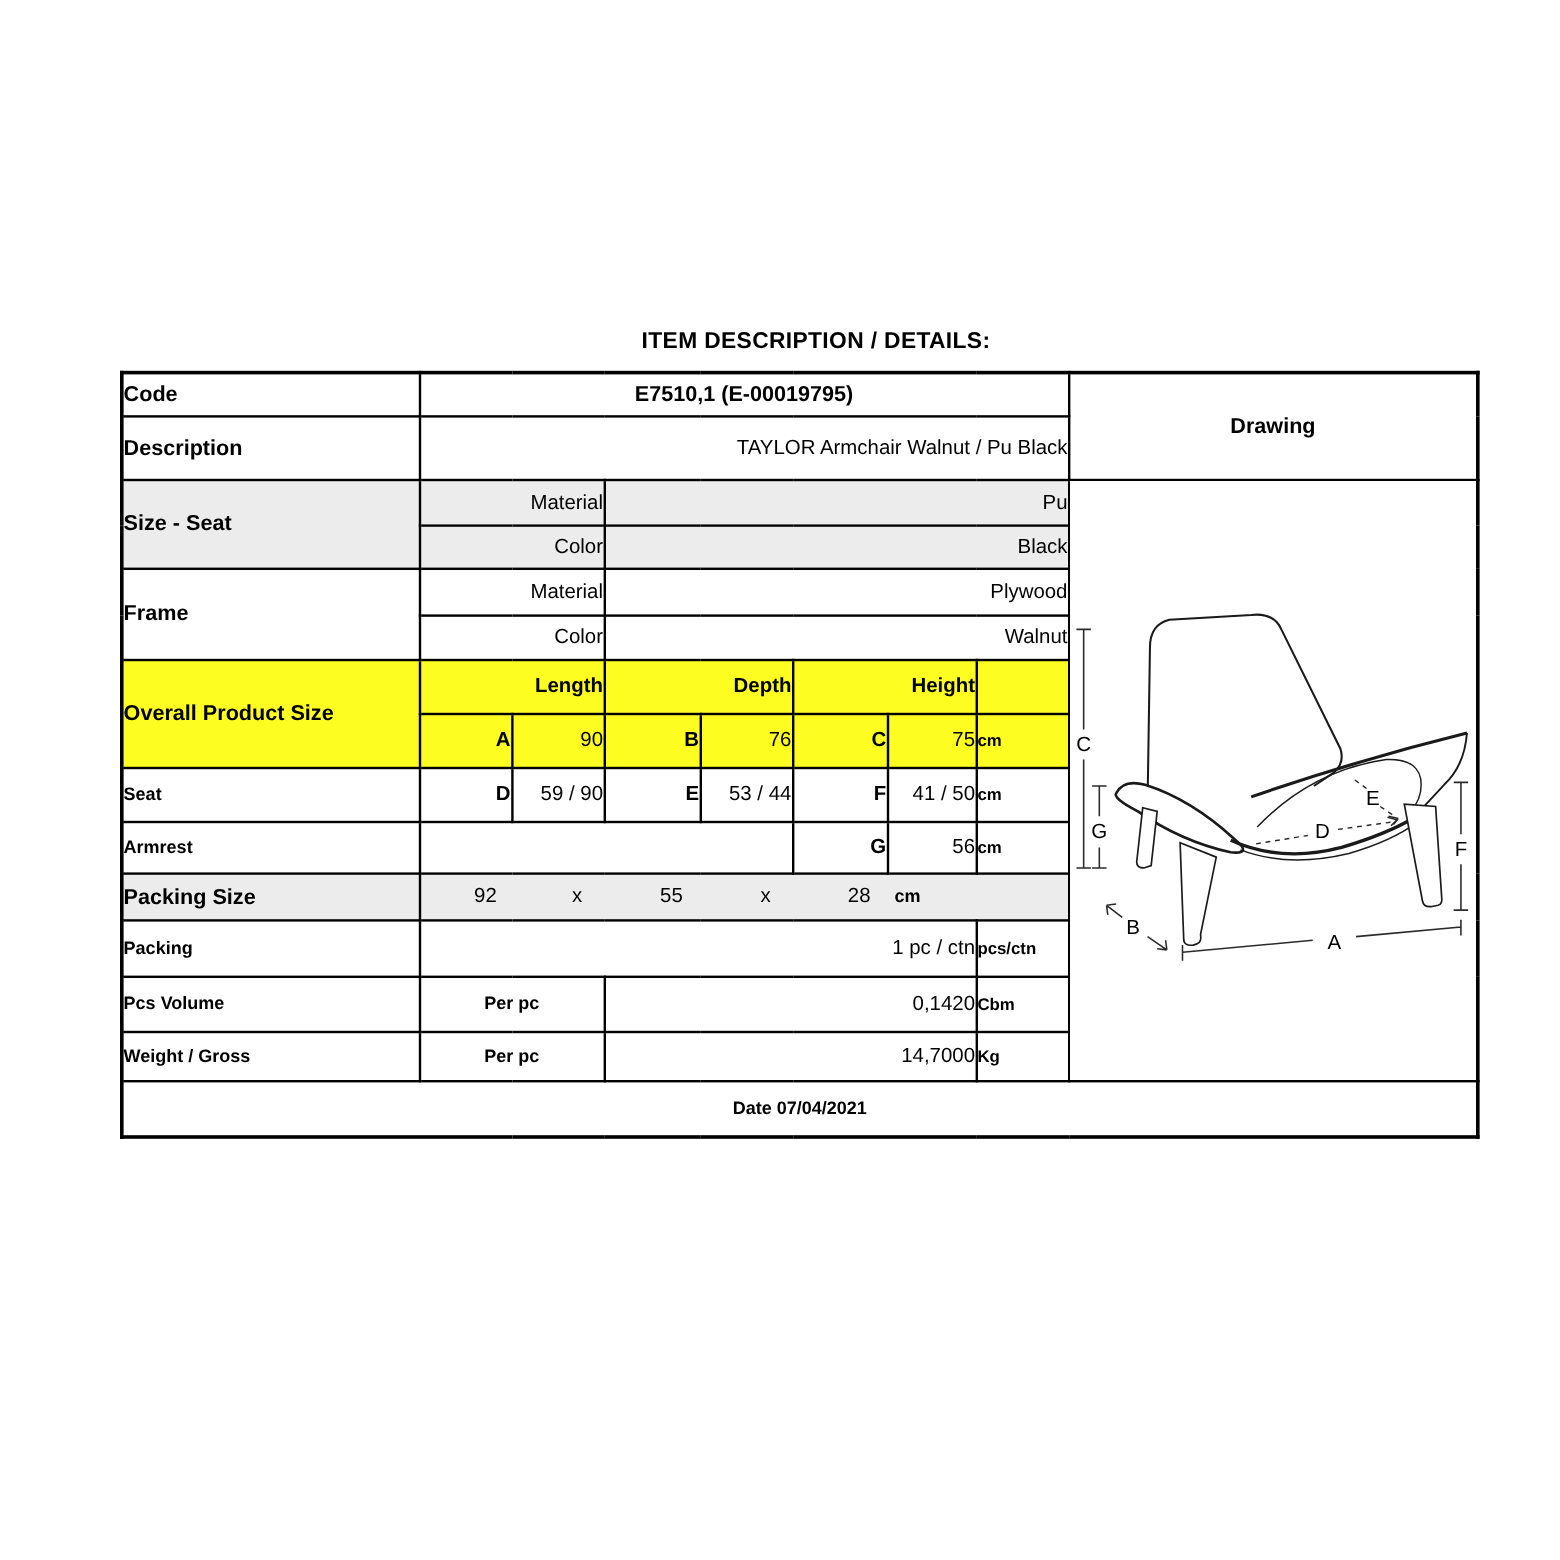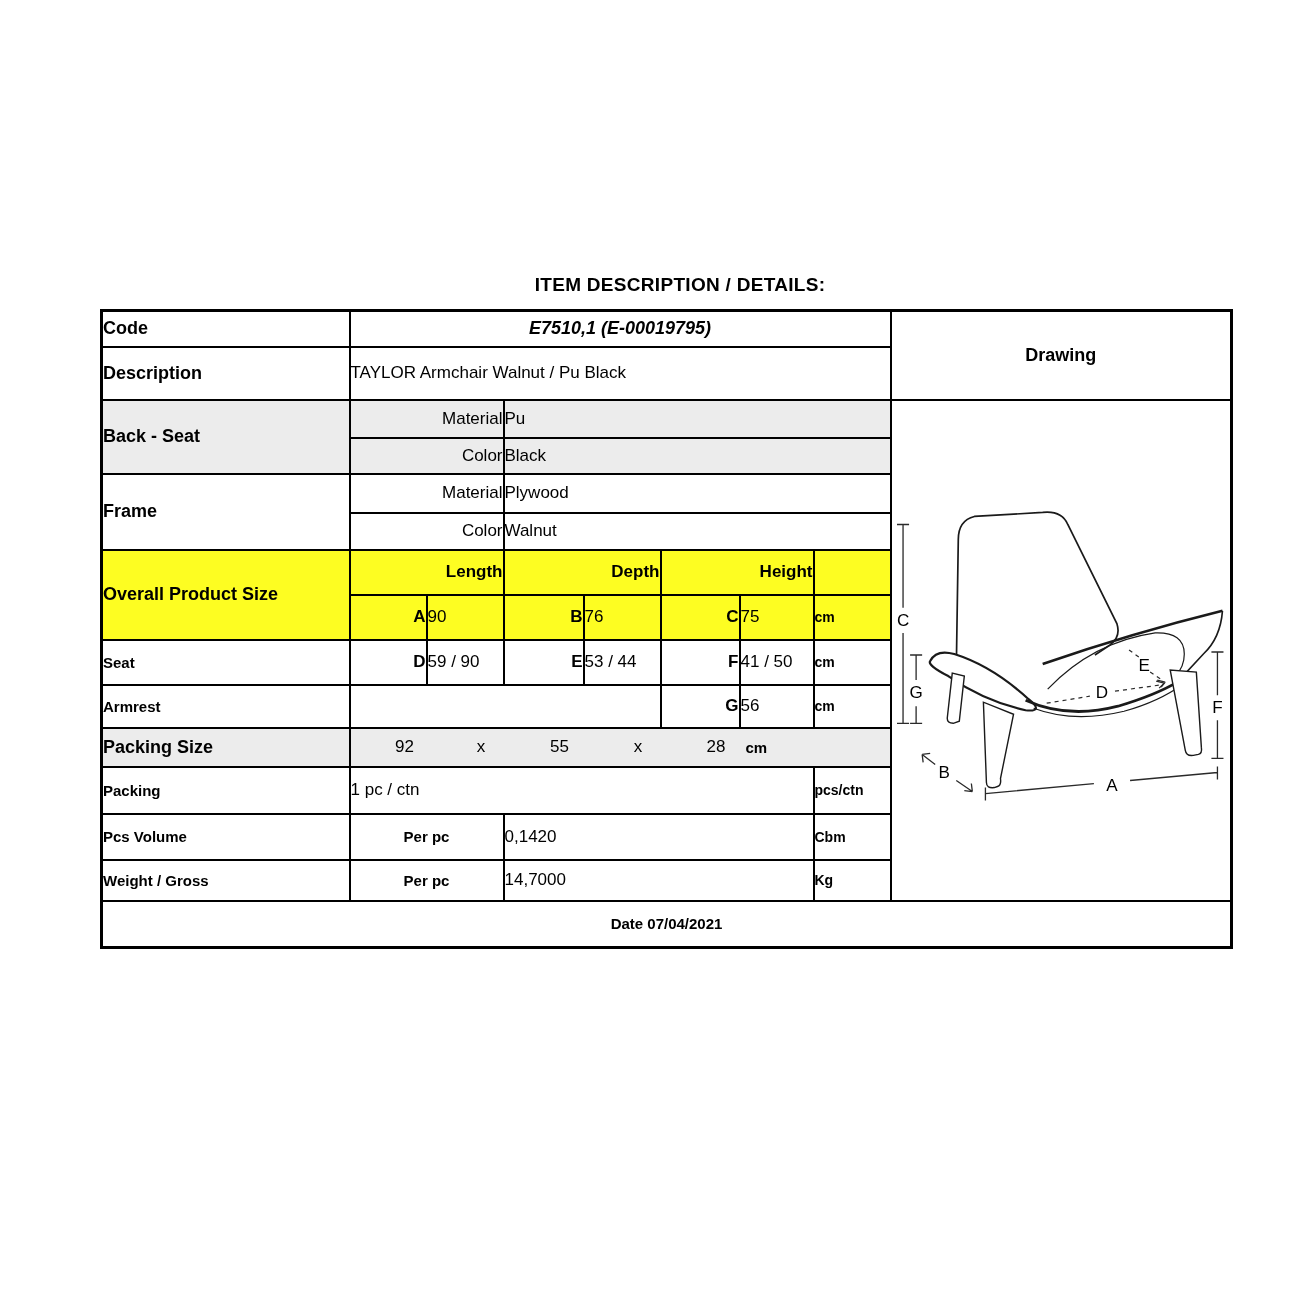--- a/index.html
+++ b/index.html
@@ -4,22 +4,22 @@
 <style>
   html,body{margin:0;padding:0;background:#ffffff;}
   body{width:1300px;height:1300px;position:relative;font-family:"Liberation Sans",sans-serif;color:#000;}
   .page{position:absolute;left:100px;top:274px;width:1160px;}
   .doc-title{text-align:center;font-weight:bold;font-size:19px;letter-spacing:.3px;margin:0 0 13px 0;}
   table.spec{border-collapse:collapse;table-layout:fixed;width:1130px;border:3px solid #000;}
   table.spec td{border:2px solid #000;padding:0;vertical-align:middle;overflow:hidden;}
   .lbl{font-weight:bold;font-size:18px;text-align:left;padding-left:6px;}
   .lbl-sm{font-weight:bold;font-size:15px;text-align:left;padding-left:6px;}
   .sub{font-size:17px;text-align:right;padding-left:7px;}
-  .val{font-size:17px;text-align:left;}
-  .valb{font-size:18px;font-weight:bold;text-align:center;font-style:italic;}
+  .val{font-size:17px;text-align:right;}
+  .valb{font-size:18px;font-weight:bold;text-align:center;}
   .hdr{font-size:17px;font-weight:bold;text-align:right;}
   .unit{font-size:14px;font-weight:bold;text-align:left;padding-left:4px;}
   .gray{background:#ececec;}
   .yellow{background:#fdfd22;}
   .center-b{font-weight:bold;font-size:15px;text-align:center;margin-top:16px;}
   .pack-grid{display:grid;grid-template-columns:76px 77px 80px 77px 79px 74px auto;align-items:center;}
   .pack-grid .pg{font-size:17px;text-align:center;padding-left:32px;}
   .pack-grid .pg-unit{font-size:15px;font-weight:bold;text-align:left;padding-left:6px;}
   .drawing-cell{position:relative;background:#fff;}
   .drawing-cell svg{position:absolute;left:0;top:0;width:100%;height:100%;}
@@ -53,21 +53,21 @@
       <td class="valb" colspan="7">E7510,1 (E-00019795)</td>
       <td class="lbl" rowspan="2" style="text-align:center;padding:0;">Drawing</td>
     </tr>
 
     <tr style="height:53px">
       <td class="lbl">Description</td>
       <td class="val" colspan="7">TAYLOR Armchair Walnut / Pu Black</td>
     </tr>
 
     <tr style="height:38px">
-      <td class="lbl gray" rowspan="2">Back - Seat</td>
+      <td class="lbl gray" rowspan="2">Size - Seat</td>
       <td class="sub gray" colspan="2">Material</td>
       <td class="val gray" colspan="5">Pu</td>
       <td class="drawing-cell" rowspan="12">
         <svg viewBox="0 0 337 497" preserveAspectRatio="none">
 
           <g>
             <path class="chair-line" stroke-width="1.7" d="M 64,268 L 66,138 Q 66,119 82,115 L 150,111 Q 169,109 175,123 L 224,222 Q 228,235 217,243 L 202,253"></path>
           </g>
 
           <g>

